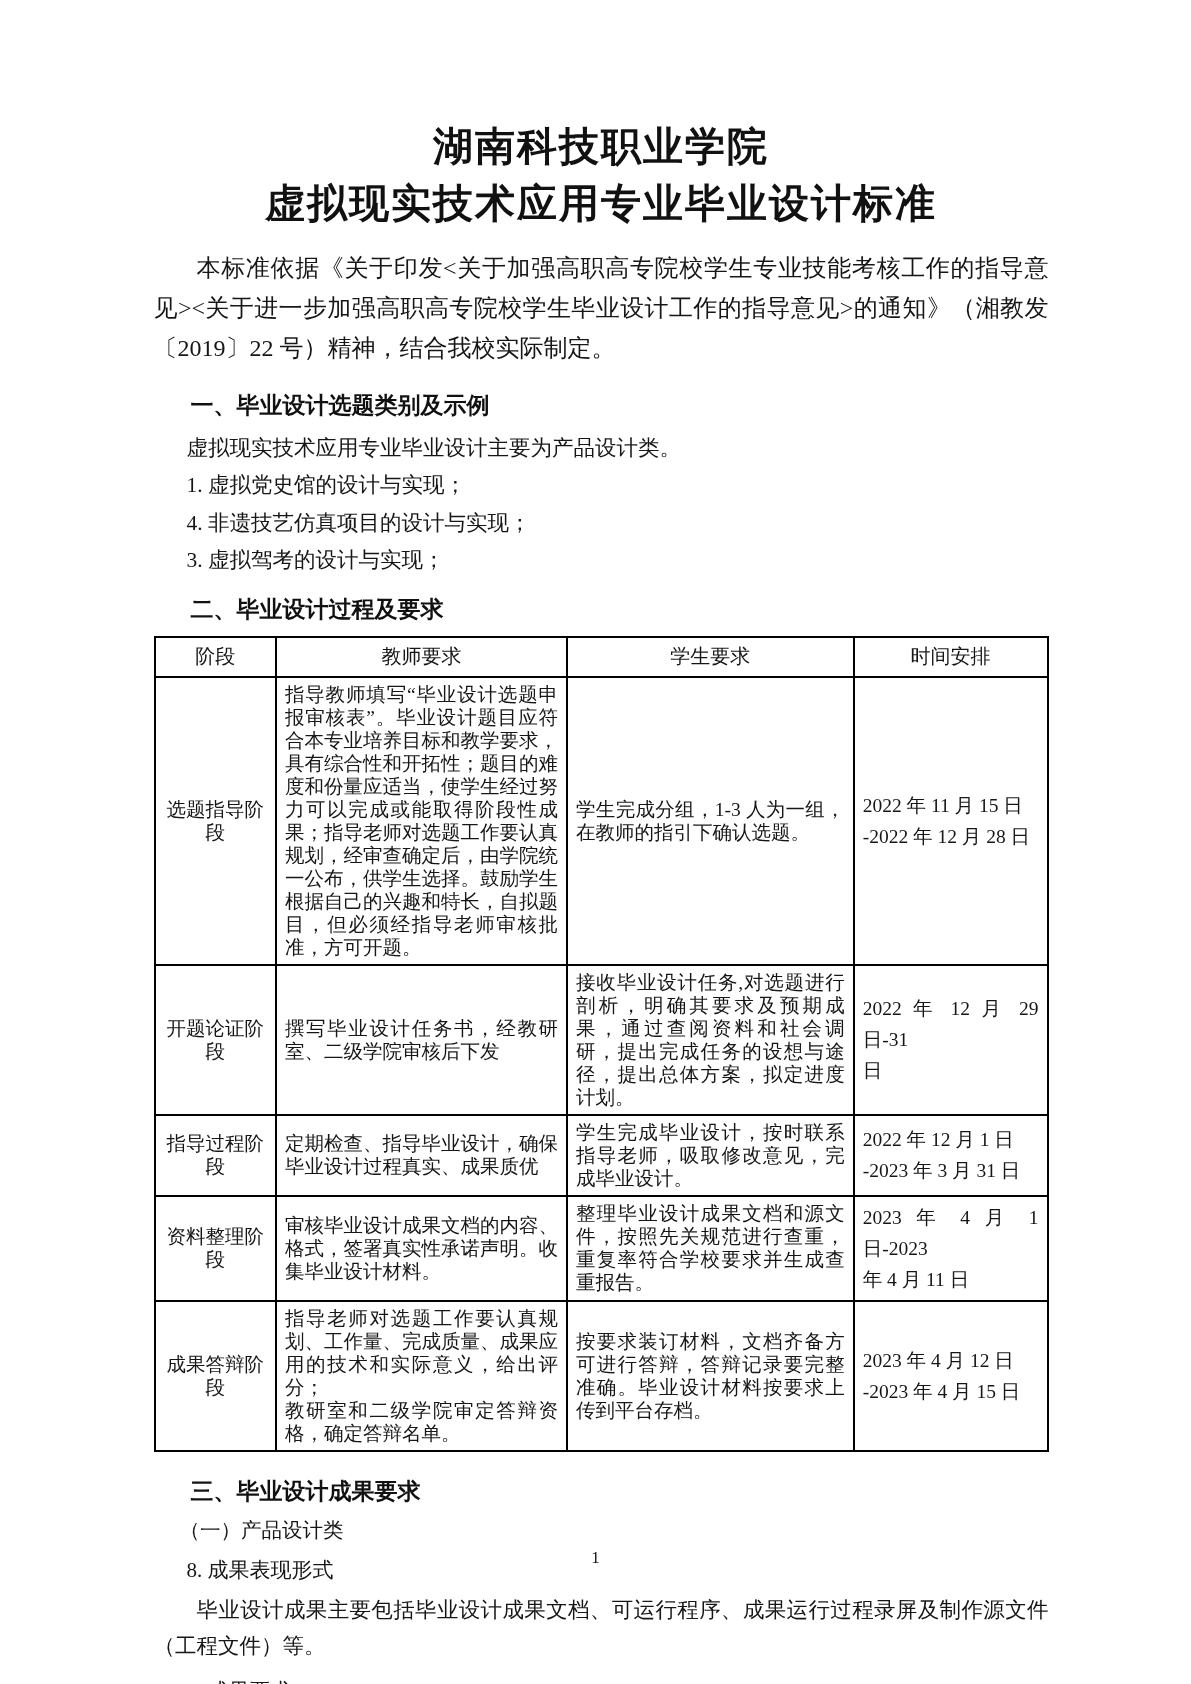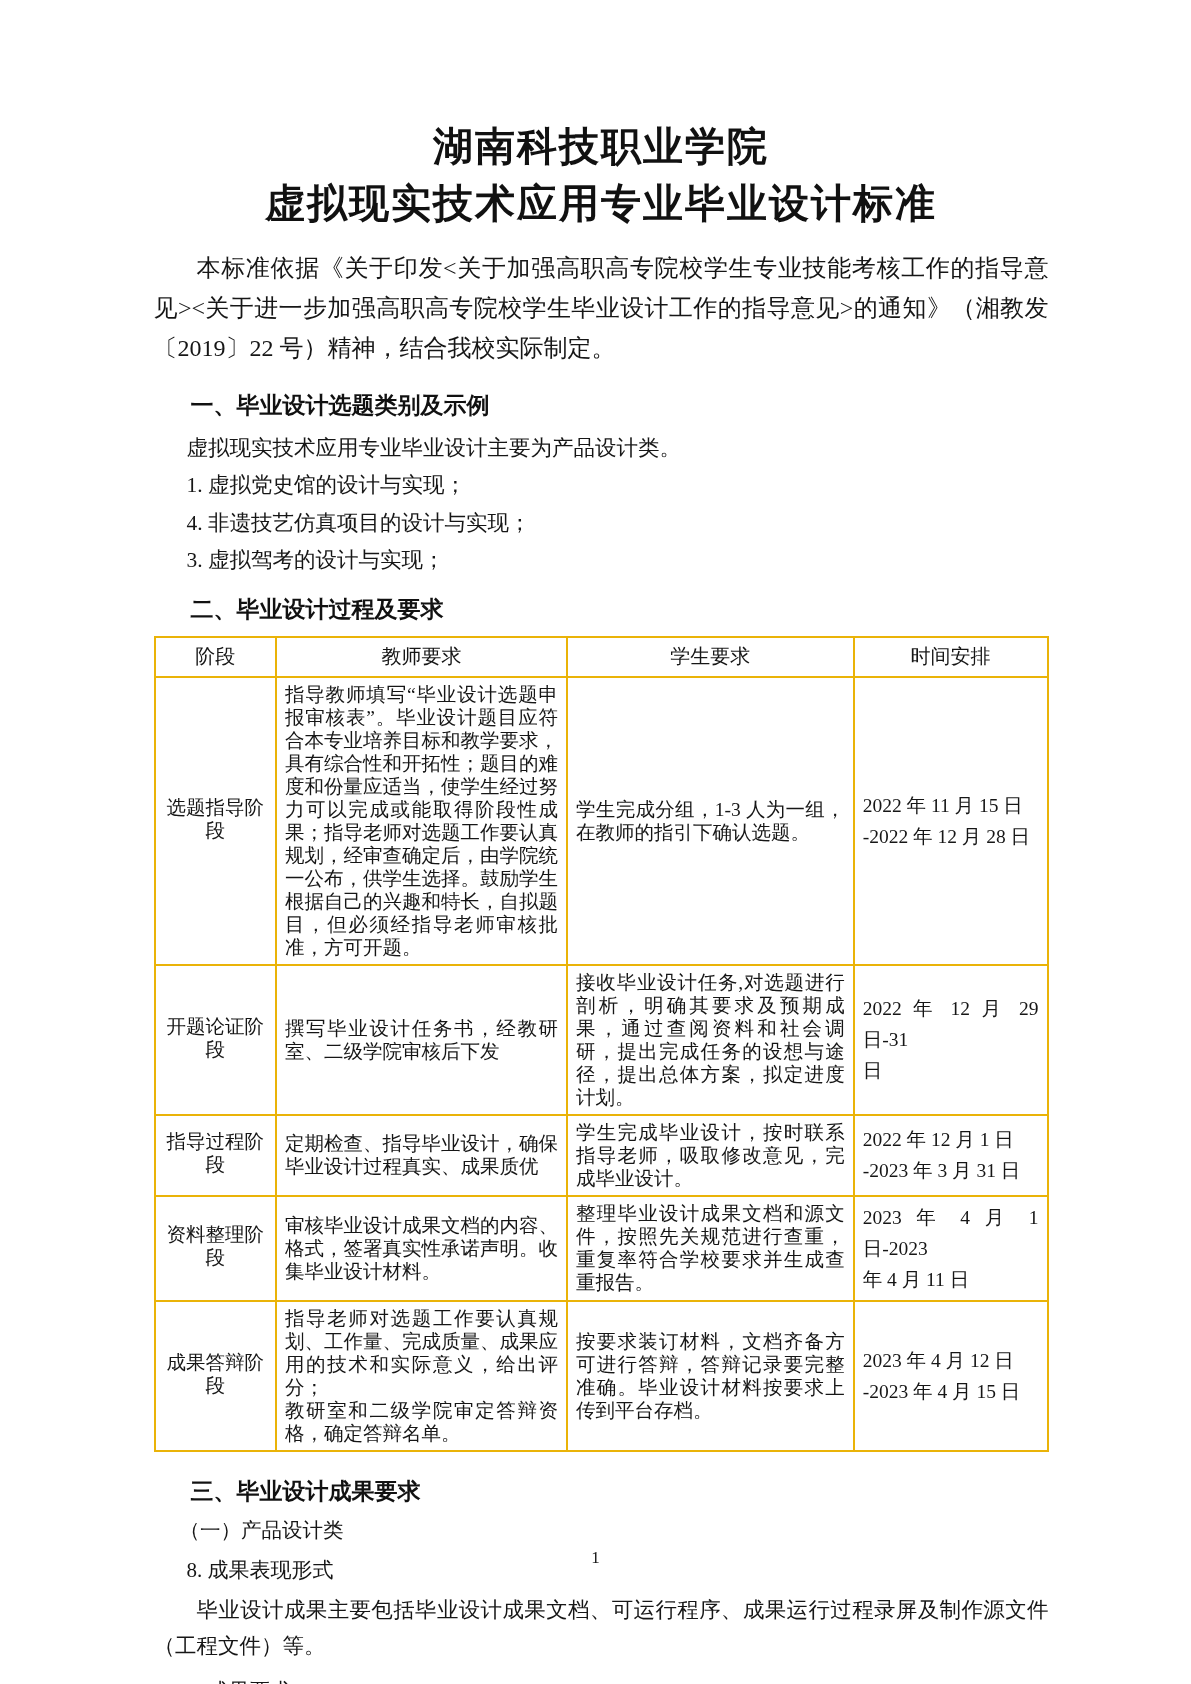--- a/index.html
+++ b/index.html
@@ -27,30 +27,30 @@
     margin:24px 0 0 37px; color:#111;
   }
   .sec-heading.h2 { margin-top:16px; }
   .sec-heading.h3 { margin-top:26px; }
   .lead { margin:12px 0 0 33px; font-size:21.5px; line-height:37px; }
   .num-item { margin:0 0 0 33px; font-size:21.5px; line-height:37.5px; }
   .process-table {
     width:100%; margin-top:14px; border-collapse:collapse; table-layout:fixed;
   }
   .process-table th, .process-table td {
-    border:2px solid #eab308; vertical-align:middle;
+    border:2px solid #000000; vertical-align:middle;
   }
   .process-table th {
     height:40px; font-weight:normal; font-size:20px; text-align:center;
     padding:2px 4px;
   }
   .process-table td {
     font-size:19.5px; line-height:23px; padding:5px 8px; text-align:justify;
   }
-  td.cell-stage { text-align:center; padding:5px 2px;font-family:Liberation Mono, monospace; }
+  td.cell-stage { text-align:center; padding:5px 2px; }
   td.cell-teacher { white-space:pre-line; }
   td.cell-time { line-height:31px; white-space:pre-line; }
   tr.r1 { height:241px; }
   tr.r2 { height:126px; }
   tr.r3 { height:50px; }
   tr.r4 { height:75px; }
   tr.r5 { height:122px; }
   .category { margin:14px 0 0 26px; font-size:20.5px; line-height:25px; }
   .sub-item { margin:15px 0 0 33px; font-size:21px; line-height:25px; }
   .body-para {

